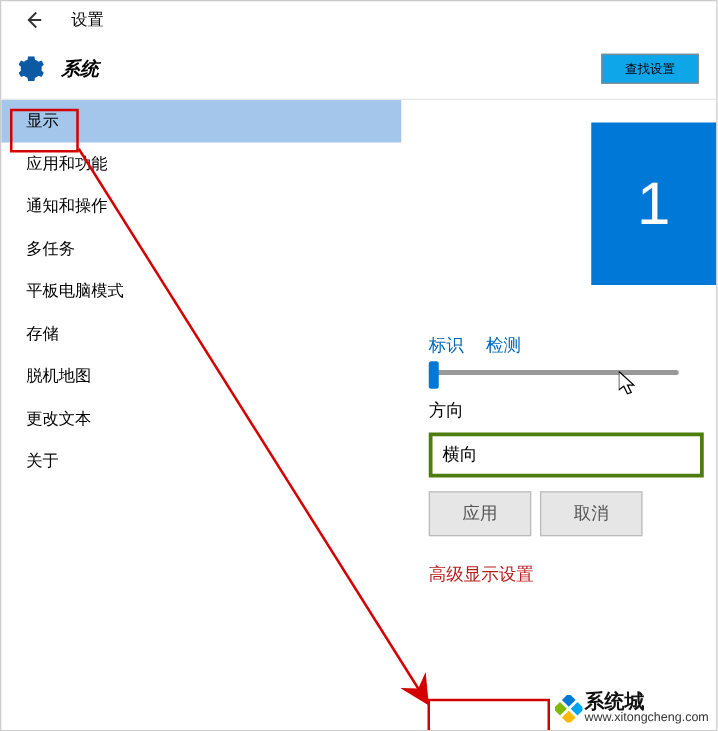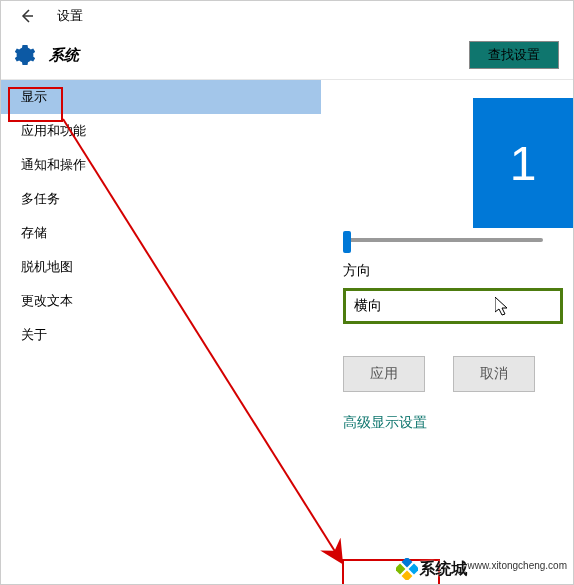--- a/index.html
+++ b/index.html
@@ -6,21 +6,21 @@
   body { width: 574px; height: 585px; background: #fff; overflow: hidden; position: relative; border: 1px solid #ccc; }
 
   .titlebar { height: 30px; display: flex; align-items: center; padding: 0 12px; }
   .back-btn { width: 28px; height: 28px; display: flex; align-items: center; justify-content: center; color: #333; }
   .title { margin-left: 16px; font-size: 13px; color: #000; }
 
   .header { height: 48px; display: flex; align-items: center; justify-content: space-between; padding: 0 14px 0 14px; }
   .header-left { display: flex; align-items: center; gap: 14px; font-style: italic; }
   .gear { width: 20px; height: 20px; color: #0c59a4; }
   .header-title { font-size: 15px; font-weight: 600; }
-  .find-btn { border: 1px solid #888; background: #0f766e; padding: 4px 18px; font-size: 13px; }
+  .find-btn { border: 1px solid #888; background: #0ea5e9; padding: 4px 18px; font-size: 10px; }
 
   .content { display: flex; height: calc(100% - 78px); border-top: 1px solid #e6e6e6; }
   .sidebar { width: 320px; }
   .sidebar-item { height: 34px; display: flex; align-items: center; padding-left: 20px; font-size: 13px; }
   .sidebar-item.selected { background: #a3c6ea; }
   .redbox-sel { position: absolute; left: 7px; top: 86px; width: 55px; height: 35px; border: 2px solid #d40000; pointer-events: none; }
 
   .main { flex: 1; padding: 18px 0 0 0; position: relative; }
   .monitor-wrap { width: 100%; display: flex; justify-content: flex-end; }
   .monitor { width: 100px; height: 130px; background: #0078d7; color: #fff; display: flex; align-items: center; justify-content: center; font-size: 48px; font-weight: 300; margin-right: 0; }
@@ -28,34 +28,34 @@
   .links { margin-top: 40px; padding-left: 22px; font-size: 14px; color: #0067b8; }
   .links span { margin-right: 14px; }
 
   .section-label { padding-left: 22px; margin-top: 22px; font-size: 14px; }
   .slider { margin: 10px 0 0 22px; width: 200px; height: 4px; background: #999; position: relative; border-radius: 2px; }
   .slider .thumb { position: absolute; left: 0; top: -7px; width: 8px; height: 22px; background: #0078d7; border-radius: 2px; }
 
   .dir-label { padding-left: 22px; margin-top: 20px; font-size: 14px; }
   .select { margin: 8px 0 0 22px; width: 220px; border: 3px solid #4d7c0f; padding: 6px 8px; font-size: 14px; }
 
-  .btnrow { margin: 32px 0 0 22px; display: flex; gap: 28px; }
+  .btnrow { margin: 11px 0 0 22px; display: flex; gap: 7px; }
   .btn { border: 1px solid #bbb; background: #e6e6e6; padding: 8px 26px; font-size: 14px; color: #555; }
 
   .adv-row { margin: 22px 0 0 22px; display: flex; align-items: center; gap: 8px; }
-  .adv-link { color: #0f766e; font-size: 14px; text-align: right; }
+  .adv-link { color: #b91c1c; font-size: 14px; text-align: right; }
   .redbox-adv { position: absolute; border: 2px solid #d40000; width: 98px; height: 28px; left: 341px; top: 558px; pointer-events: none; }
 
   .arrow-svg { position: absolute; left: 0; top: 0; pointer-events: none; }
 
   .cursor { position: absolute; left: 494px; top: 296px; pointer-events: none; }
 
   .watermark { position: absolute; right: 6px; bottom: 4px; display: flex; align-items: center; gap: 2px; pointer-events: none; }
   .wm-logo { width: 22px; height: 22px; }
-  .wm-text { display: flex; flex-direction: row; line-height: 1; }
+  .wm-text { display: flex; flex-direction: column; line-height: 1; }
   .wm-cn { font-size: 16px; font-weight: 700; color: #111; text-shadow: 0 0 2px #fff; }
   .wm-url { font-size: 10px; color: #333; text-shadow: 0 0 2px #fff; }
 </style>
 </head>
 <body>
 
 <div class="titlebar">
   <div class="back-btn">
     <svg width="16" height="16" viewBox="0 0 16 16">
         <path d="M10 2 L4 8 L10 14" stroke="#333" stroke-width="1.5" fill="none"></path>
@@ -85,40 +85,47 @@
     <div class="sidebar-item">
         <span>应用和功能</span>
       </div>
     <div class="sidebar-item">
         <span>通知和操作</span>
       </div>
     <div class="sidebar-item">
         <span>多任务</span>
       </div>
     <div class="sidebar-item">
+        <span>平板电脑模式</span>
+      </div>
+    <div class="sidebar-item">
         <span>存储</span>
       </div>
     <div class="sidebar-item">
         <span>脱机地图</span>
       </div>
     <div class="sidebar-item">
         <span>更改文本</span>
       </div>
     <div class="sidebar-item">
         <span>关于</span>
       </div>
   </div>
 
   <div class="main">
     <div class="monitor-wrap">
       <div class="monitor">
           <span>1</span>
         </div>
     </div>
 
+    <div class="links">
+      <span>标识</span>
+      <span>检测</span>
+    </div>
 
     <div class="slider">
       <div class="thumb"></div>
     </div>
 
     <div class="dir-label">方向</div>
     <div class="select">
       <span>横向</span>
     </div>
 

